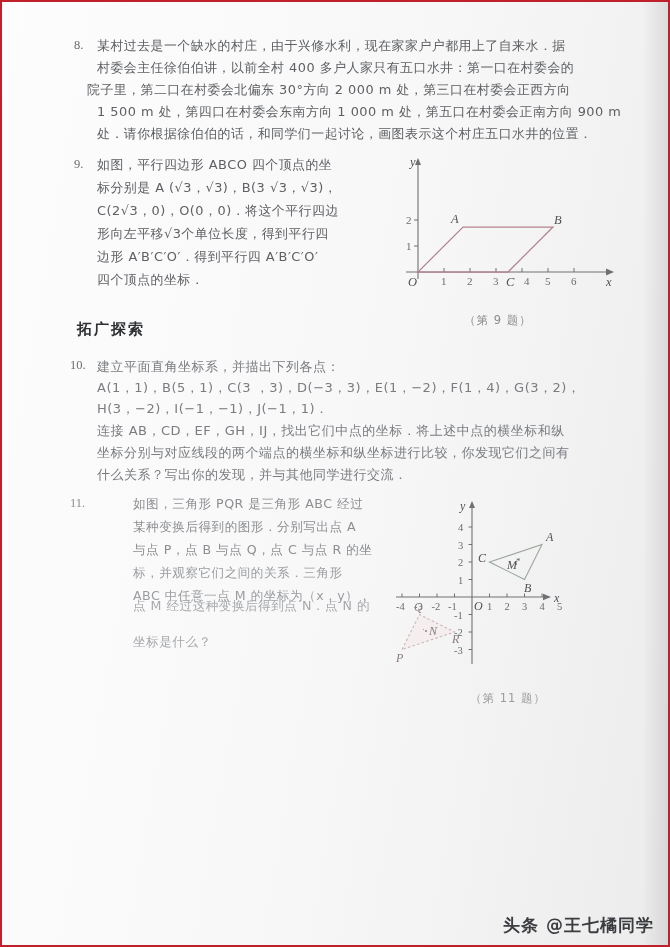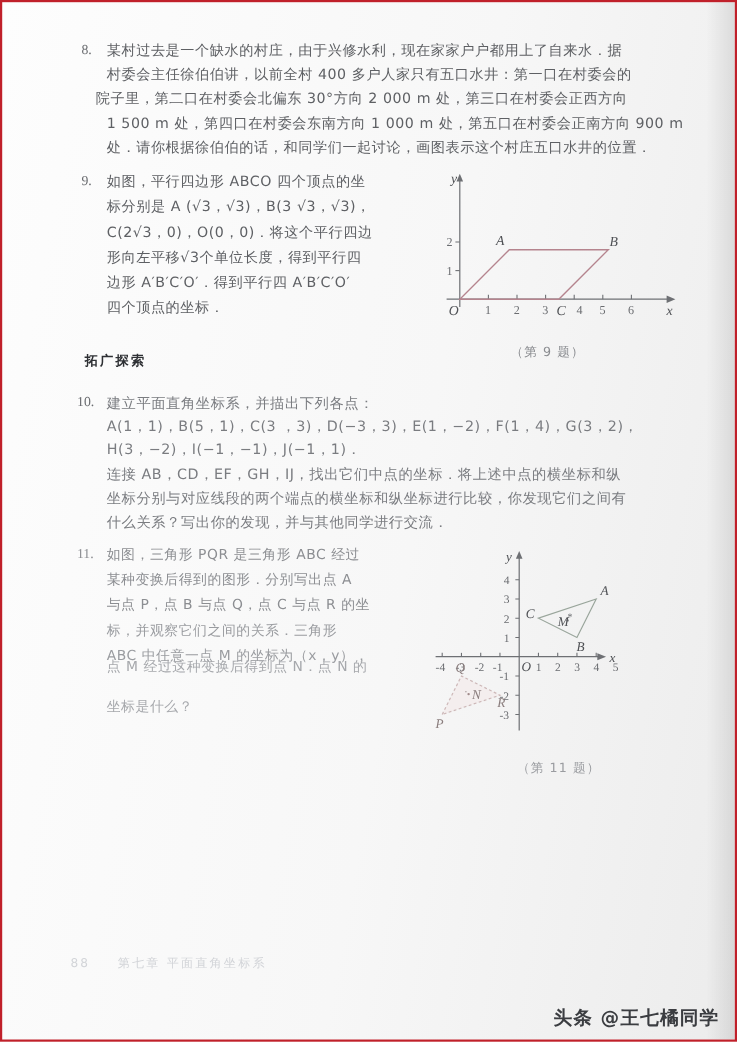--- a/index.html
+++ b/index.html
@@ -30,24 +30,24 @@
   .line{position:absolute;white-space:nowrap;}
 
   
   #p8 .line{font-size:12.9px;color:#5e6064;letter-spacing:.5px;}
   
   #p9 .line{font-size:12.9px;color:#5e6064;letter-spacing:.5px;}
   
   #sec-head{
     position:absolute;left:75px;top:318px;
     font-family:"DejaVu Sans","Liberation Sans",sans-serif;
-    font-weight:bold;font-size:12px;color:#2e3034;letter-spacing:2px;
+    font-weight:bold;font-size:15px;color:#2e3034;letter-spacing:2px;
   }
   #p10 .line{font-size:13px;color:#7a7c80;letter-spacing:.5px;}
-  #p11 .line{font-size:12.6px;color:#86888c;letter-spacing:.5px;}
+  #p11 .line{font-size:12.6px;color:#86888c;letter-spacing:.5px;margin-left:36px;}
 
   
   #p11 .line.f1{color:#8c8e92;}
   #p11 .line.f2{color:#9a9ca0;}
   #p11 .line.f3{color:#a6a8ac;}
 
   .cap{position:absolute;font-family:"DejaVu Sans","Liberation Sans",sans-serif;
        font-size:11.5px;color:#8a8c90;letter-spacing:1px;margin-top:21px;}
 
   
@@ -230,22 +230,17 @@
           <text x="58" y="151" fill="#8a7d7d">R</text>
           <text x="2" y="170" fill="#8a7d7d">P</text>
         </g>
 
         <text x="122" y="72" font-family="Liberation Serif, serif" font-size="9" fill="#5f6165">*</text>
         <text x="28" y="140" font-family="Liberation Serif, serif" font-size="9" fill="#8a7d7d">·</text>
       </svg>
     </div>
     <div class="cap" style="left:468px;top:668px;color:#9a9ca0;">（第 11 题）</div>
 
-    <div id="footer">
-      <span>88</span>
-      <span style="display:inline-block;width:14px;"></span>
-      <span>第七章  平面直角坐标系</span>
-    </div>
 
     <div id="watermark">头条 @王七橘同学</div>
 
   </div>
 </div>
 
 </body></html>

